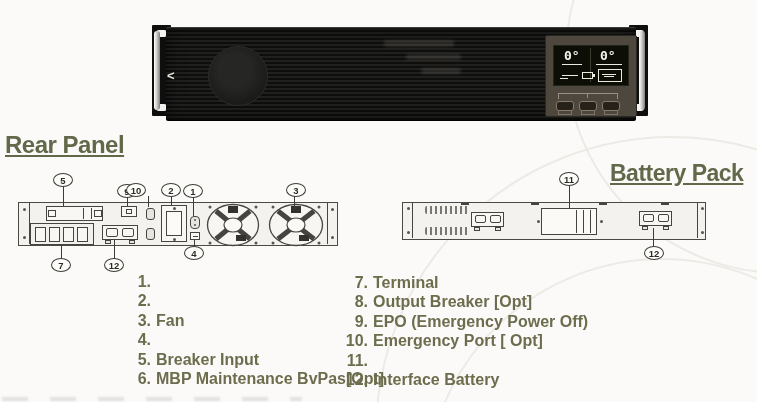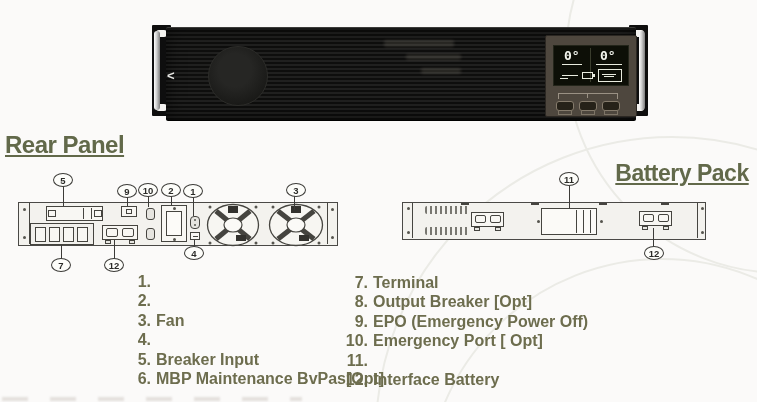--- a/index.html
+++ b/index.html
@@ -114,21 +114,21 @@
       <div class="lcd-btn" style="left:33px;"></div>
       <div class="lcd-btn" style="left:56px;"></div>
       <div class="btn-mark" style="left:12px;"></div>
       <div class="btn-mark" style="left:35px;"></div>
       <div class="btn-mark" style="left:58px;"></div>
     </div>
   </div>
 </div>
 
 <div class="sec-title" style="left:5px;top:131px;">Rear Panel</div>
-<div class="sec-title" style="left:610px;top:160px;width:144px;text-align:center;font-size:23px;">Battery Pack</div>
+<div class="sec-title" style="left:610px;top:160px;width:144px;text-align:left;font-size:23px;">Battery Pack</div>
 
 <div class="panel" style="left:18px;top:202px;width:320px;height:44px;">
   <div class="vline" style="left:10px;top:0;height:41px;"></div>
   <div class="vline" style="left:308px;top:0;height:41px;"></div>
   <div class="screw" style="left:4px;top:5px;"></div>
   <div class="screw" style="left:4px;top:33px;"></div>
   <div class="screw" style="left:312px;top:5px;"></div>
   <div class="screw" style="left:312px;top:33px;"></div>
 
   <div class="cmp" style="left:27px;top:3px;width:57px;height:15px;">
@@ -209,21 +209,21 @@
 <div class="lead" style="left:61px;top:245px;height:14px;"></div>
 <div class="lead" style="left:114px;top:240px;height:19px;"></div>
 <div class="lead" style="left:194px;top:240px;height:7px;"></div>
 
 <div class="callout" style="left:53px;top:173px;">
     <span>5</span>
   </div>
 <div class="callout" style="left:117px;top:184px;">
     <span>9</span>
   </div>
-<div class="callout" style="left:138px;top:183px;text-align:right;">
+<div class="callout" style="left:126px;top:183px;text-align:right;">
     <span>10</span>
   </div>
 <div class="callout" style="left:161px;top:183px;">
     <span>2</span>
   </div>
 <div class="callout" style="left:183px;top:184px;">
     <span>1</span>
   </div>
 <div class="callout" style="left:286px;top:183px;">
     <span>3</span>

